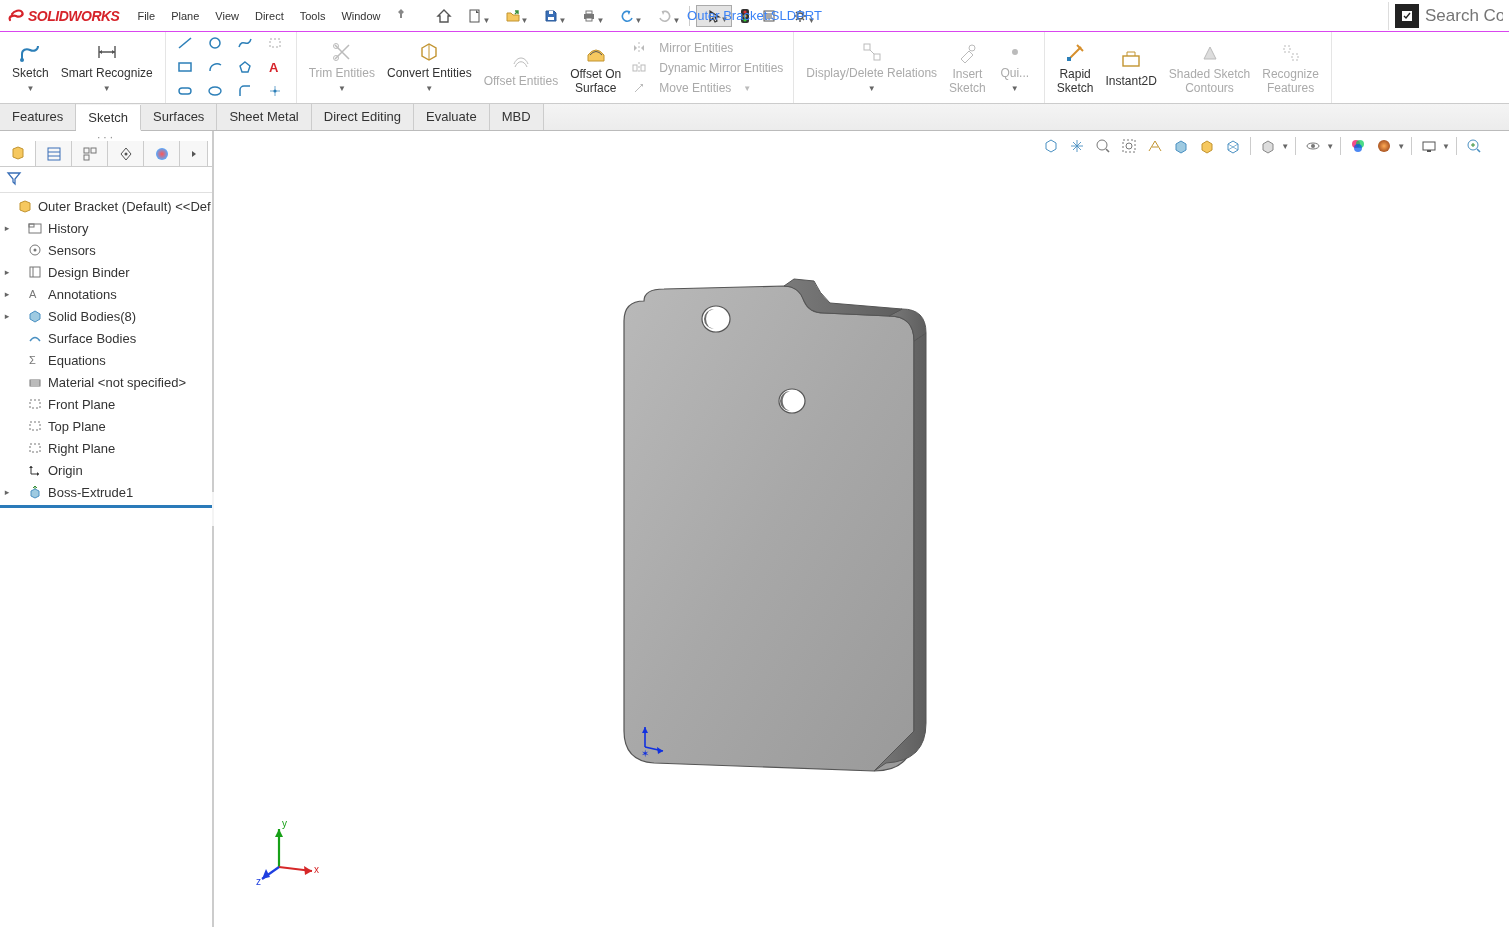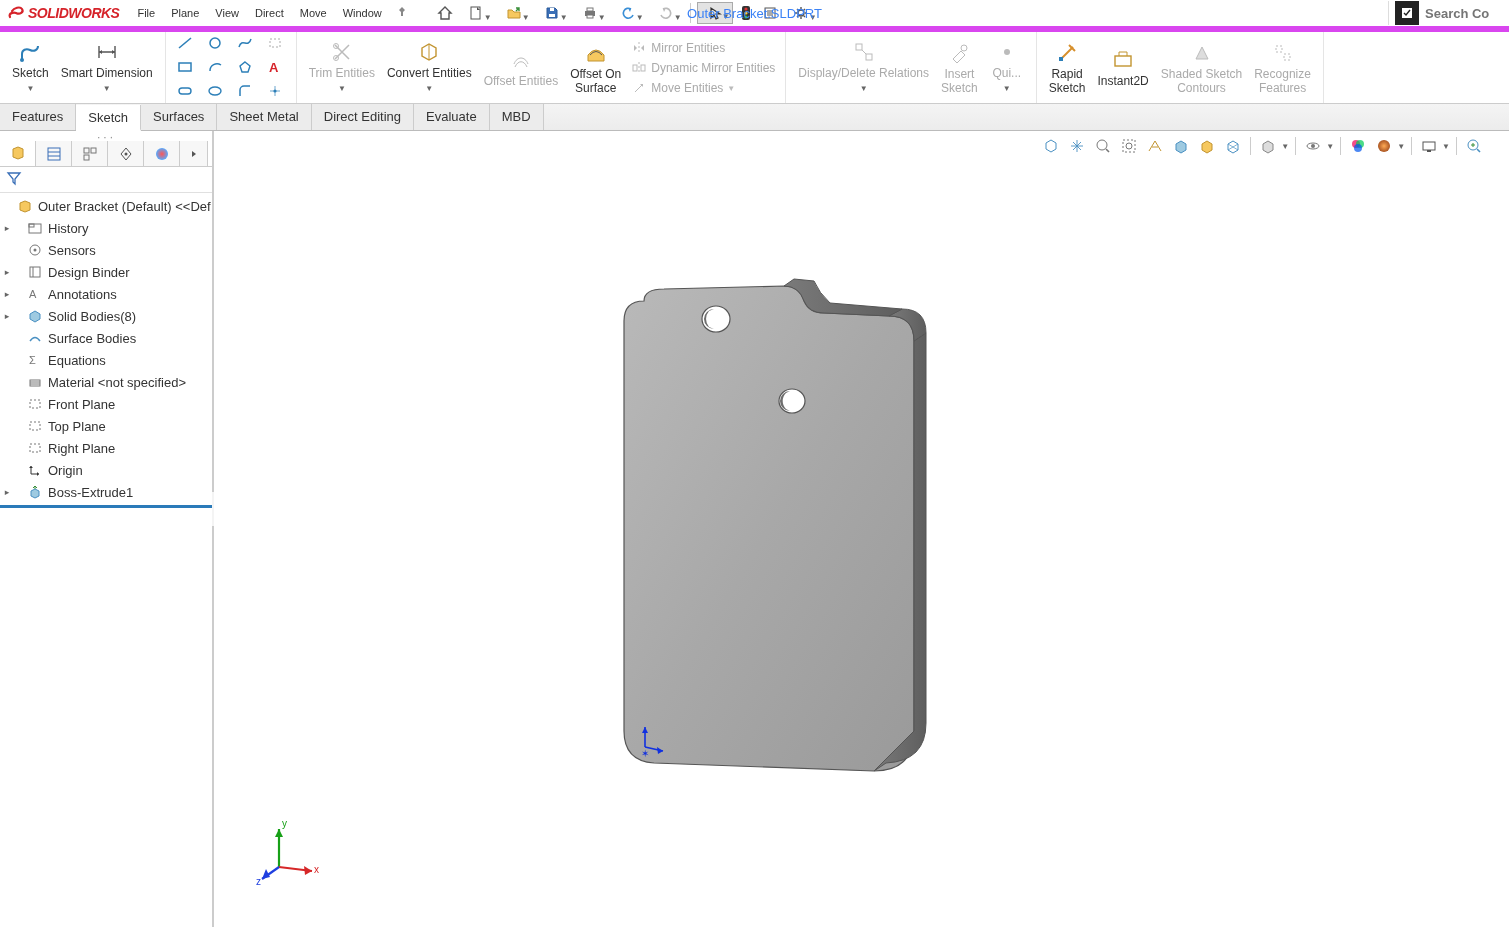--- a/index.html
+++ b/index.html
@@ -1,46 +1,46 @@
 <!DOCTYPE html>
 <html><head>
 <meta charset="utf-8">
 <style>
 * { box-sizing: border-box; margin: 0; padding: 0; font-family: "Segoe UI", Arial, sans-serif; }
 body { width: 1509px; height: 927px; background: #fff; overflow: hidden; font-size: 13px; color: #333; }
 
 
-.menubar { display: flex; align-items: center; height: 32px; border-bottom: 6px solid #d946ef; background: #fff; }
+.menubar { display: flex; align-items: center; height: 32px; border-bottom: 1px solid #d946ef; background: #fff; }
 .logo { display: flex; align-items: center; padding: 0 10px 0 6px; color: #d6232a; font-weight: bold; font-style: italic; font-size: 14px; letter-spacing: -0.5px; }
 .logo svg { margin-right: 2px; }
 .menu-item { padding: 4px 8px; font-size: 11px; cursor: default; }
 .pin-icon { padding: 0 6px; color: #888; cursor: pointer; }
 .qat { display: flex; align-items: center; gap: 2px; margin-left: 20px; }
 .qat-btn { width: 22px; height: 22px; display: flex; align-items: center; justify-content: center; cursor: pointer; position: relative; }
 .qat-btn.wide { width: 36px; }
 .qat-btn.selected { background: #e3e3e3; border: 1px solid #aaa; }
 .dd-arrow { font-size: 8px; color: #666; position: absolute; right: 2px; bottom: 2px; }
 .qat-sep { width: 1px; height: 20px; background: #ccc; margin: 0 4px; }
 .doc-title { position: absolute; left: 50%; transform: translateX(-50%); font-size: 13px; color: #3b82f6; }
 .search-wrap { position: absolute; right: 0; display: flex; align-items: center; background: #fff; border-left: 1px solid #ddd; padding-left: 6px; }
 .search-icon-box { width: 24px; height: 24px; background: #222; color: #fff; display: flex; align-items: center; justify-content: center; font-size: 12px; }
-.search-box { border: none; padding: 4px 6px; font-size: 13px; width: 90px; color: #1d4ed8; outline: none; font-weight: bold; }
+.search-box { border: none; padding: 4px 6px; font-size: 17px; width: 90px; color: #1d4ed8; outline: none; }
 
 
 .ribbon { display: flex; height: 72px; border-bottom: 1px solid #ccc; background: #fff; }
 .rb-group { display: flex; flex-direction: column; align-items: center; justify-content: center; padding: 2px 6px; border-right: 1px solid #e5e5e5; }
 .rb-group.row { flex-direction: row; }
 .rb-btn-lg { display: flex; flex-direction: column; align-items: center; justify-content: flex-start; padding: 2px 6px; min-width: 46px; cursor: pointer; font-size: 12px; line-height: 14px; text-align: center; }
 .rb-btn-lg .ico { width: 24px; height: 24px; display: flex; align-items: center; justify-content: center; margin-bottom: 2px; }
 .rb-btn-lg.disabled { color: #aaa; }
 .rb-dd { font-size: 8px; color: #666; margin-top: 2px; }
 .rb-grid { display: grid; grid-template-columns: repeat(4, 28px); grid-template-rows: repeat(3, 22px); gap: 2px; }
 .rb-sm { width: 26px; height: 20px; display: flex; align-items: center; justify-content: center; cursor: pointer; }
 .rb-col { display: flex; flex-direction: column; }
-.rb-txt-btn { font-size: 12px; padding: 2px 4px; color: #aaa; display: flex; align-items: center; gap: 4px; }
+.rb-txt-btn { font-size: 12px; padding: 2px 4px; color: #aaa; display: flex; align-items: center; gap: 12px; }
 .rb-txt-btn .sm-ico { width: 16px; height: 16px; display: inline-flex; align-items: center; justify-content: center; }
 
 
 .tabbar { display: flex; height: 27px; background: linear-gradient(#f4f4f4,#ececec); border-bottom: 1px solid #bbb; }
 .tab { padding: 5px 12px 4px; font-size: 13px; border-right: 1px solid #ccc; cursor: pointer; background: #ececec; }
 .tab.active { background: #fff; border-bottom: 2px solid #fff; position: relative; top: 1px; }
 
 
 .workspace { display: flex; height: calc(927px - 32px - 72px - 27px); }
 
@@ -83,21 +83,21 @@
   <div class="logo">
     <svg width="20" height="20" viewBox="0 0 20 20">
         <path d="M4 14 C2 10 8 9 10 10 C14 12 18 9 16 6 C14 3 8 5 6 8" stroke="#d6232a" stroke-width="2.2" fill="none" stroke-linecap="round"></path>
       </svg>
     <span>SOLIDWORKS</span>
   </div>
   <div class="menu-item">File</div>
   <div class="menu-item">Plane</div>
   <div class="menu-item">View</div>
   <div class="menu-item">Direct</div>
-  <div class="menu-item">Move</div>
+  <div class="menu-item">Tools</div>
   <div class="menu-item">Window</div>
   <div class="pin-icon">
     <svg width="12" height="12" viewBox="0 0 12 12">
         <path d="M6 1 L9 4 L7 6 L7 10 L5 10 L5 6 L3 4 Z" fill="#888"></path>
       </svg>
   </div>
 
   <div class="qat">
     <div class="qat-btn">
         <svg width="18" height="18" viewBox="0 0 18 18">
@@ -205,21 +205,21 @@
       <span>Sketch</span>
         <span class="rb-dd">▼</span>
     </div>
     <div class="rb-btn-lg">
       <div class="ico">
           <svg width="24" height="24" viewBox="0 0 24 24">
             <path d="M4 6 L4 18 M20 6 L20 18 M4 12 L20 12" stroke="#555" stroke-width="1.4"></path>
             <path d="M4 12 L7 10 L7 14 Z M20 12 L17 10 L17 14 Z" fill="#555"></path>
           </svg>
         </div>
-      <span>Smart Dimension</span>
+      <span>Smart Recognize</span>
         <span class="rb-dd">▼</span>
     </div>
   </div>
 
   <div class="rb-group">
     <div class="rb-grid">
       <div class="rb-sm">
           <svg width="18" height="16">
             <line x1="3" y1="13" x2="15" y2="3" stroke="#2c7fb8" stroke-width="1.6"></line>
           </svg>

